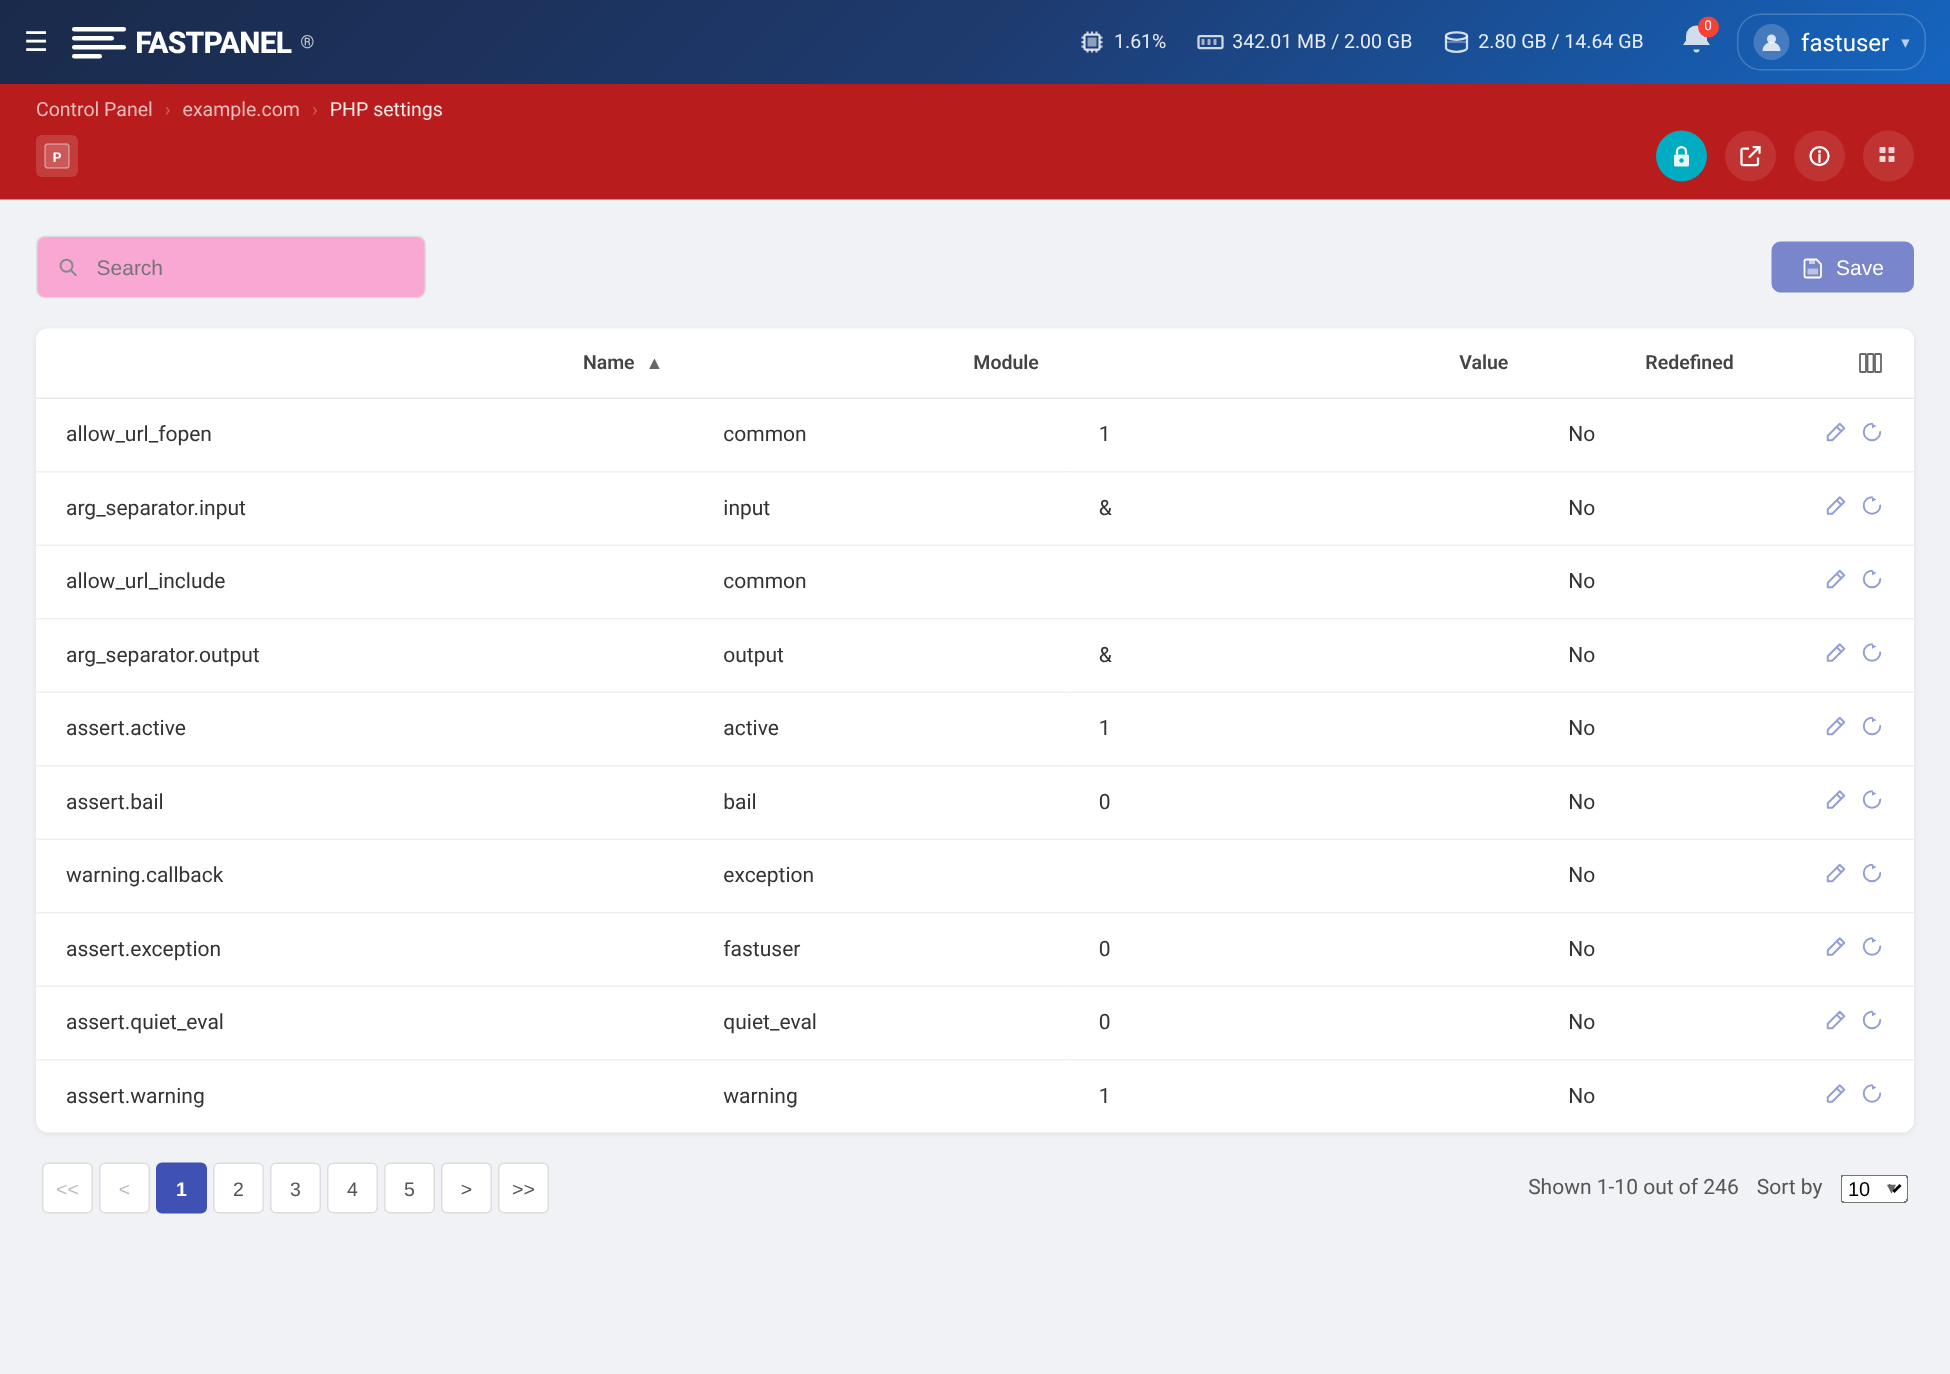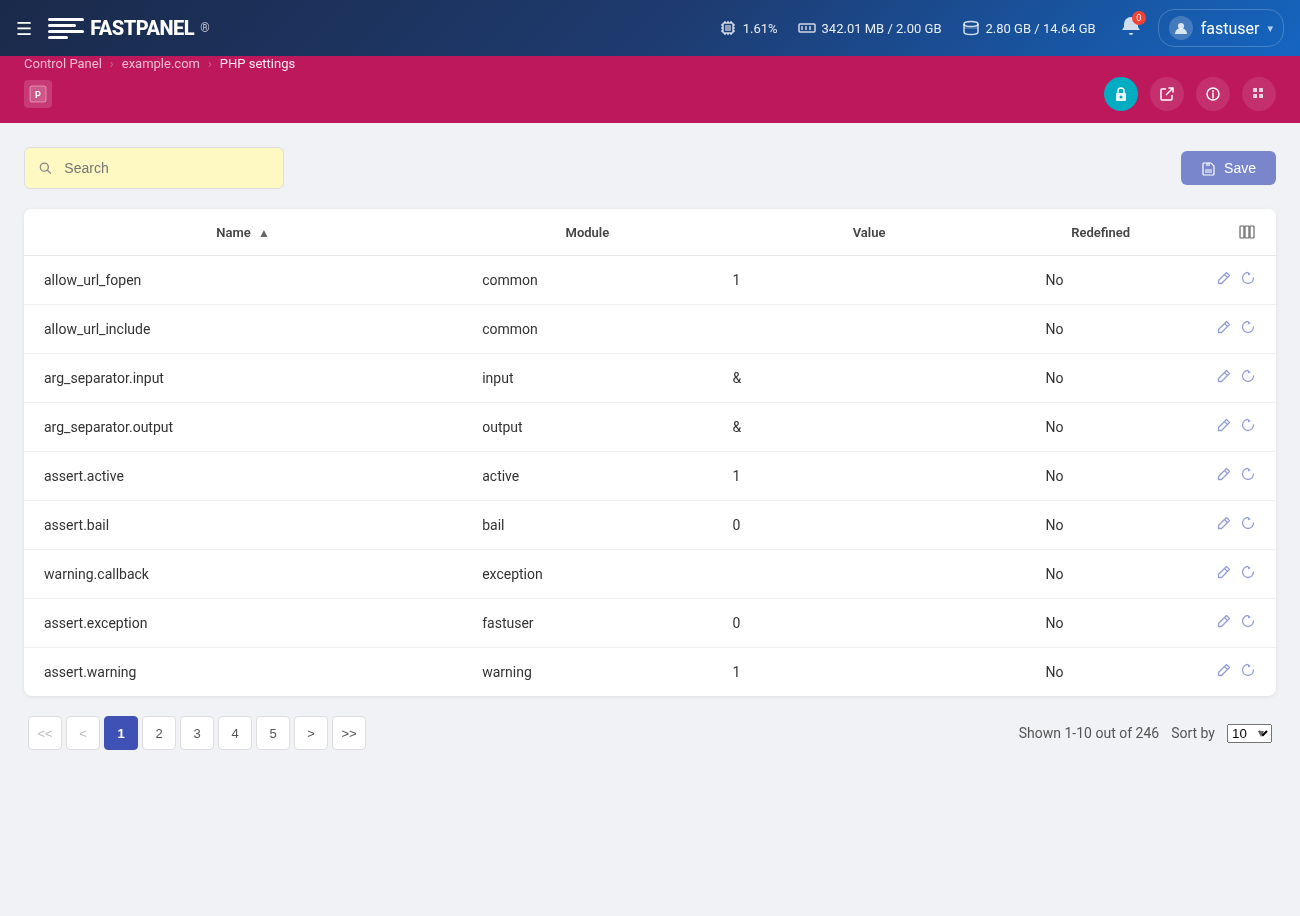--- a/index.html
+++ b/index.html
@@ -20,46 +20,46 @@
     .header-spacer { flex: 1; }
     .header-stats { display: flex; align-items: center; gap: 20px; color: rgba(255,255,255,0.9); font-size: 13px; }
     .stat-item { display: flex; align-items: center; gap: 6px; }
     .header-bell { position: relative; color: white; cursor: pointer; margin-left: 8px; }
     .header-bell .badge { position: absolute; top: -4px; right: -4px; background: #f44336; color: white; border-radius: 50%; width: 14px; height: 14px; font-size: 9px; display: flex; align-items: center; justify-content: center; }
     .header-user { display: flex; align-items: center; gap: 8px; color: white; cursor: pointer; padding: 6px 10px; border-radius: 16px; border: 1px solid rgba(255,255,255,0.2); }
     .header-user-avatar { width: 24px; height: 24px; border-radius: 50%; background: rgba(255,255,255,0.2); display: flex; align-items: center; justify-content: center; font-size: 12px; }
 
     
     .subheader {
-      background: #be185d;
-      padding: 0 24px 12px;
+      background: #b91c1c;
+      padding: 10px 24px 12px;
     }
     .breadcrumb { display: flex; align-items: center; gap: 8px; color: rgba(255,255,255,0.6); font-size: 13px; margin-bottom: 6px; }
     .breadcrumb-sep { opacity: 0.5; }
     .breadcrumb a { color: rgba(255,255,255,0.7); text-decoration: none; }
     .page-title-row { display: flex; align-items: center; justify-content: space-between; }
     .page-title { display: flex; align-items: center; gap: 10px; color: white; font-size: 20px; font-weight: 600; }
     .page-title-icon { width: 28px; height: 28px; background: rgba(255,255,255,0.15); border-radius: 4px; display: flex; align-items: center; justify-content: center; font-size: 14px; }
     .page-actions { display: flex; align-items: center; gap: 12px; }
     .page-action-btn { width: 34px; height: 34px; border-radius: 50%; background: rgba(255,255,255,0.1); border: none; color: white; cursor: pointer; display: flex; align-items: center; justify-content: center; font-size: 16px; }
     .page-action-btn.teal { background: #00acc1; }
 
     
     .main { padding: 24px; }
 
     
     .toolbar { display: flex; align-items: center; justify-content: space-between; margin-bottom: 20px; }
-    .search-box { display: flex; align-items: center; gap: 12px; background: #fef9c3; border: 1px solid #ddd; border-radius: 6px; padding: 12px 14px; width: 260px; }
+    .search-box { display: flex; align-items: center; gap: 12px; background: #f9a8d4; border: 1px solid #ddd; border-radius: 6px; padding: 12px 14px; width: 260px; }
     .search-box input { border: none; outline: none; font-size: 14px; color: #555; background: transparent; width: 100%; }
     .save-btn { display: flex; align-items: center; gap: 8px; background: #7986cb; color: white; border: none; border-radius: 6px; padding: 9px 20px; font-size: 14px; cursor: pointer; font-weight: 500; }
 
     
     .table-container { background: white; border-radius: 8px; box-shadow: 0 1px 4px rgba(0,0,0,0.08); overflow: hidden; }
     table { width: 100%; border-collapse: collapse; }
-    thead th { padding: 14px 20px; text-align: center; font-size: 13px; font-weight: 600; color: #444; border-bottom: 1px solid #e8e8e8; background: white; }
+    thead th { padding: 14px 20px; text-align: right; font-size: 13px; font-weight: 600; color: #444; border-bottom: 1px solid #e8e8e8; background: white; }
     thead th:last-child { text-align: center; }
     tbody tr { border-bottom: 1px solid #f0f0f0; }
     tbody tr:last-child { border-bottom: none; }
     tbody td { padding: 14px 20px; font-size: 14px; color: #333; }
     .col-name { width: 35%; }
     .col-module { width: 20%; }
     .col-value { width: 25%; }
     .col-redefined { width: 12%; }
     .col-actions { width: 8%; text-align: right; }
     .sort-indicator { color: #666; margin-left: 4px; font-size: 12px; }
@@ -266,20 +266,42 @@
           <span class="action-icon" title="Reset">
             <svg width="16" height="16" viewBox="0 0 16 16" fill="none">
               <path d="M13.5 8A5.5 5.5 0 1 1 8 2.5" stroke="#7986cb" stroke-width="1.3" fill="none" stroke-linecap="round"></path>
               <path d="M8 2.5V5.5L11 4 8 2.5z" fill="#7986cb"></path>
             </svg>
           </span>
         </div>
       </td>
     </tr>
           <tr>
+      <td class="col-name">arg_separator.input</td>
+      <td class="col-module">input</td>
+      <td class="col-value">&amp;</td>
+      <td class="col-redefined">No</td>
+      <td class="col-actions">
+        <div class="action-icons">
+          <span class="action-icon" title="Edit">
+            <svg width="16" height="16" viewBox="0 0 16 16" fill="none">
+              <path d="M10.5 2.5l3 3-8 8H2.5v-3l8-8z" stroke="#7986cb" stroke-width="1.3" fill="none" stroke-linejoin="round"></path>
+              <line x1="8.5" y1="4.5" x2="11.5" y2="7.5" stroke="#7986cb" stroke-width="1.3"></line>
+            </svg>
+          </span>
+          <span class="action-icon" title="Reset">
+            <svg width="16" height="16" viewBox="0 0 16 16" fill="none">
+              <path d="M13.5 8A5.5 5.5 0 1 1 8 2.5" stroke="#7986cb" stroke-width="1.3" fill="none" stroke-linecap="round"></path>
+              <path d="M8 2.5V5.5L11 4 8 2.5z" fill="#7986cb"></path>
+            </svg>
+          </span>
+        </div>
+      </td>
+    </tr>
+          <tr>
       <td class="col-name">allow_url_include</td>
       <td class="col-module">common</td>
       <td class="col-value"></td>
       <td class="col-redefined">No</td>
       <td class="col-actions">
         <div class="action-icons">
           <span class="action-icon" title="Edit">
             <svg width="16" height="16" viewBox="0 0 16 16" fill="none">
               <path d="M10.5 2.5l3 3-8 8H2.5v-3l8-8z" stroke="#7986cb" stroke-width="1.3" fill="none" stroke-linejoin="round"></path>
               <line x1="8.5" y1="4.5" x2="11.5" y2="7.5" stroke="#7986cb" stroke-width="1.3"></line>
@@ -288,42 +310,20 @@
           <span class="action-icon" title="Reset">
             <svg width="16" height="16" viewBox="0 0 16 16" fill="none">
               <path d="M13.5 8A5.5 5.5 0 1 1 8 2.5" stroke="#7986cb" stroke-width="1.3" fill="none" stroke-linecap="round"></path>
               <path d="M8 2.5V5.5L11 4 8 2.5z" fill="#7986cb"></path>
             </svg>
           </span>
         </div>
       </td>
     </tr>
           <tr>
-      <td class="col-name">arg_separator.input</td>
-      <td class="col-module">input</td>
-      <td class="col-value">&amp;</td>
-      <td class="col-redefined">No</td>
-      <td class="col-actions">
-        <div class="action-icons">
-          <span class="action-icon" title="Edit">
-            <svg width="16" height="16" viewBox="0 0 16 16" fill="none">
-              <path d="M10.5 2.5l3 3-8 8H2.5v-3l8-8z" stroke="#7986cb" stroke-width="1.3" fill="none" stroke-linejoin="round"></path>
-              <line x1="8.5" y1="4.5" x2="11.5" y2="7.5" stroke="#7986cb" stroke-width="1.3"></line>
-            </svg>
-          </span>
-          <span class="action-icon" title="Reset">
-            <svg width="16" height="16" viewBox="0 0 16 16" fill="none">
-              <path d="M13.5 8A5.5 5.5 0 1 1 8 2.5" stroke="#7986cb" stroke-width="1.3" fill="none" stroke-linecap="round"></path>
-              <path d="M8 2.5V5.5L11 4 8 2.5z" fill="#7986cb"></path>
-            </svg>
-          </span>
-        </div>
-      </td>
-    </tr>
-          <tr>
       <td class="col-name">arg_separator.output</td>
       <td class="col-module">output</td>
       <td class="col-value">&amp;</td>
       <td class="col-redefined">No</td>
       <td class="col-actions">
         <div class="action-icons">
           <span class="action-icon" title="Edit">
             <svg width="16" height="16" viewBox="0 0 16 16" fill="none">
               <path d="M10.5 2.5l3 3-8 8H2.5v-3l8-8z" stroke="#7986cb" stroke-width="1.3" fill="none" stroke-linejoin="round"></path>
               <line x1="8.5" y1="4.5" x2="11.5" y2="7.5" stroke="#7986cb" stroke-width="1.3"></line>
@@ -400,20 +400,42 @@
               <path d="M13.5 8A5.5 5.5 0 1 1 8 2.5" stroke="#7986cb" stroke-width="1.3" fill="none" stroke-linecap="round"></path>
               <path d="M8 2.5V5.5L11 4 8 2.5z" fill="#7986cb"></path>
             </svg>
           </span>
         </div>
       </td>
     </tr>
           <tr>
       <td class="col-name">assert.exception</td>
       <td class="col-module">fastuser</td>
+      <td class="col-value">0</td>
+      <td class="col-redefined">No</td>
+      <td class="col-actions">
+        <div class="action-icons">
+          <span class="action-icon" title="Edit">
+            <svg width="16" height="16" viewBox="0 0 16 16" fill="none">
+              <path d="M10.5 2.5l3 3-8 8H2.5v-3l8-8z" stroke="#7986cb" stroke-width="1.3" fill="none" stroke-linejoin="round"></path>
+              <line x1="8.5" y1="4.5" x2="11.5" y2="7.5" stroke="#7986cb" stroke-width="1.3"></line>
+            </svg>
+          </span>
+          <span class="action-icon" title="Reset">
+            <svg width="16" height="16" viewBox="0 0 16 16" fill="none">
+              <path d="M13.5 8A5.5 5.5 0 1 1 8 2.5" stroke="#7986cb" stroke-width="1.3" fill="none" stroke-linecap="round"></path>
+              <path d="M8 2.5V5.5L11 4 8 2.5z" fill="#7986cb"></path>
+            </svg>
+          </span>
+        </div>
+      </td>
+    </tr>
+          <tr>
+      <td class="col-name">assert.quiet_eval</td>
+      <td class="col-module">quiet_eval</td>
       <td class="col-value">0</td>
       <td class="col-redefined">No</td>
       <td class="col-actions">
         <div class="action-icons">
           <span class="action-icon" title="Edit">
             <svg width="16" height="16" viewBox="0 0 16 16" fill="none">
               <path d="M10.5 2.5l3 3-8 8H2.5v-3l8-8z" stroke="#7986cb" stroke-width="1.3" fill="none" stroke-linejoin="round"></path>
               <line x1="8.5" y1="4.5" x2="11.5" y2="7.5" stroke="#7986cb" stroke-width="1.3"></line>
             </svg>
           </span>

